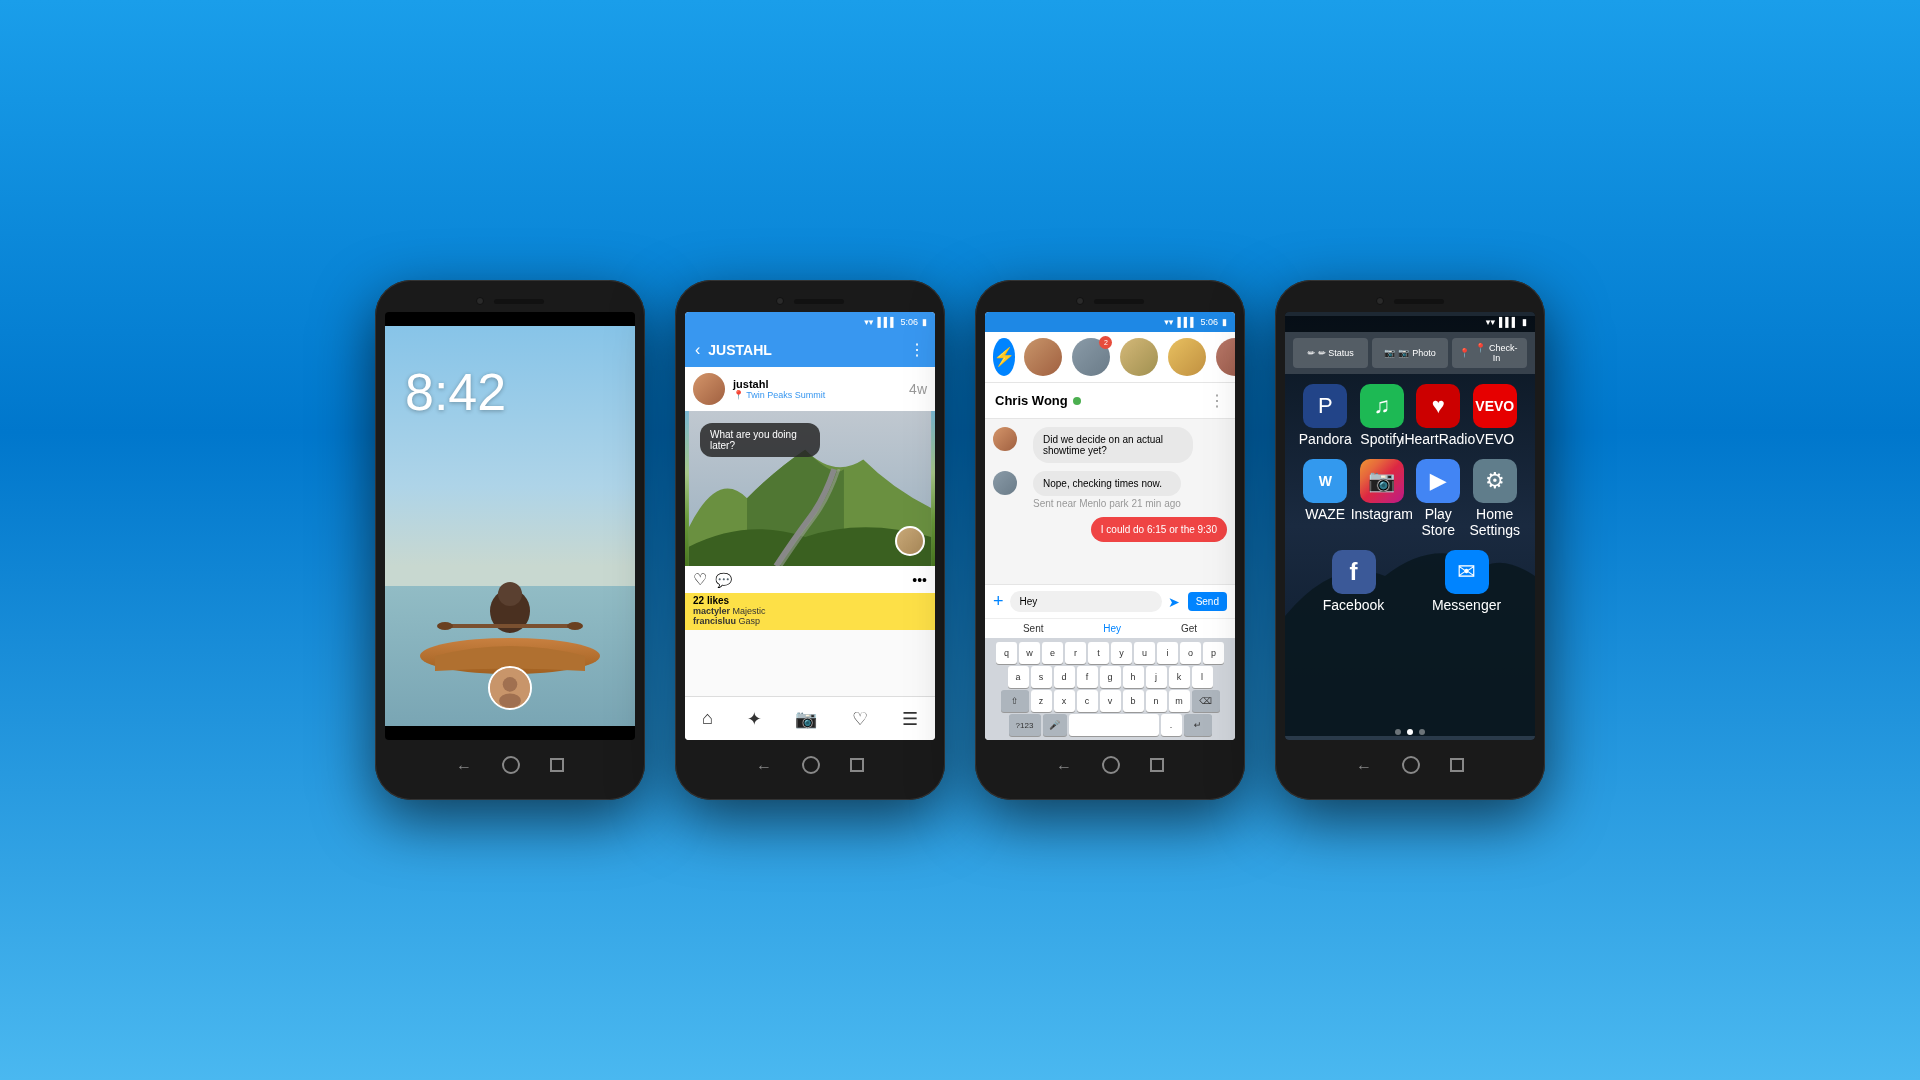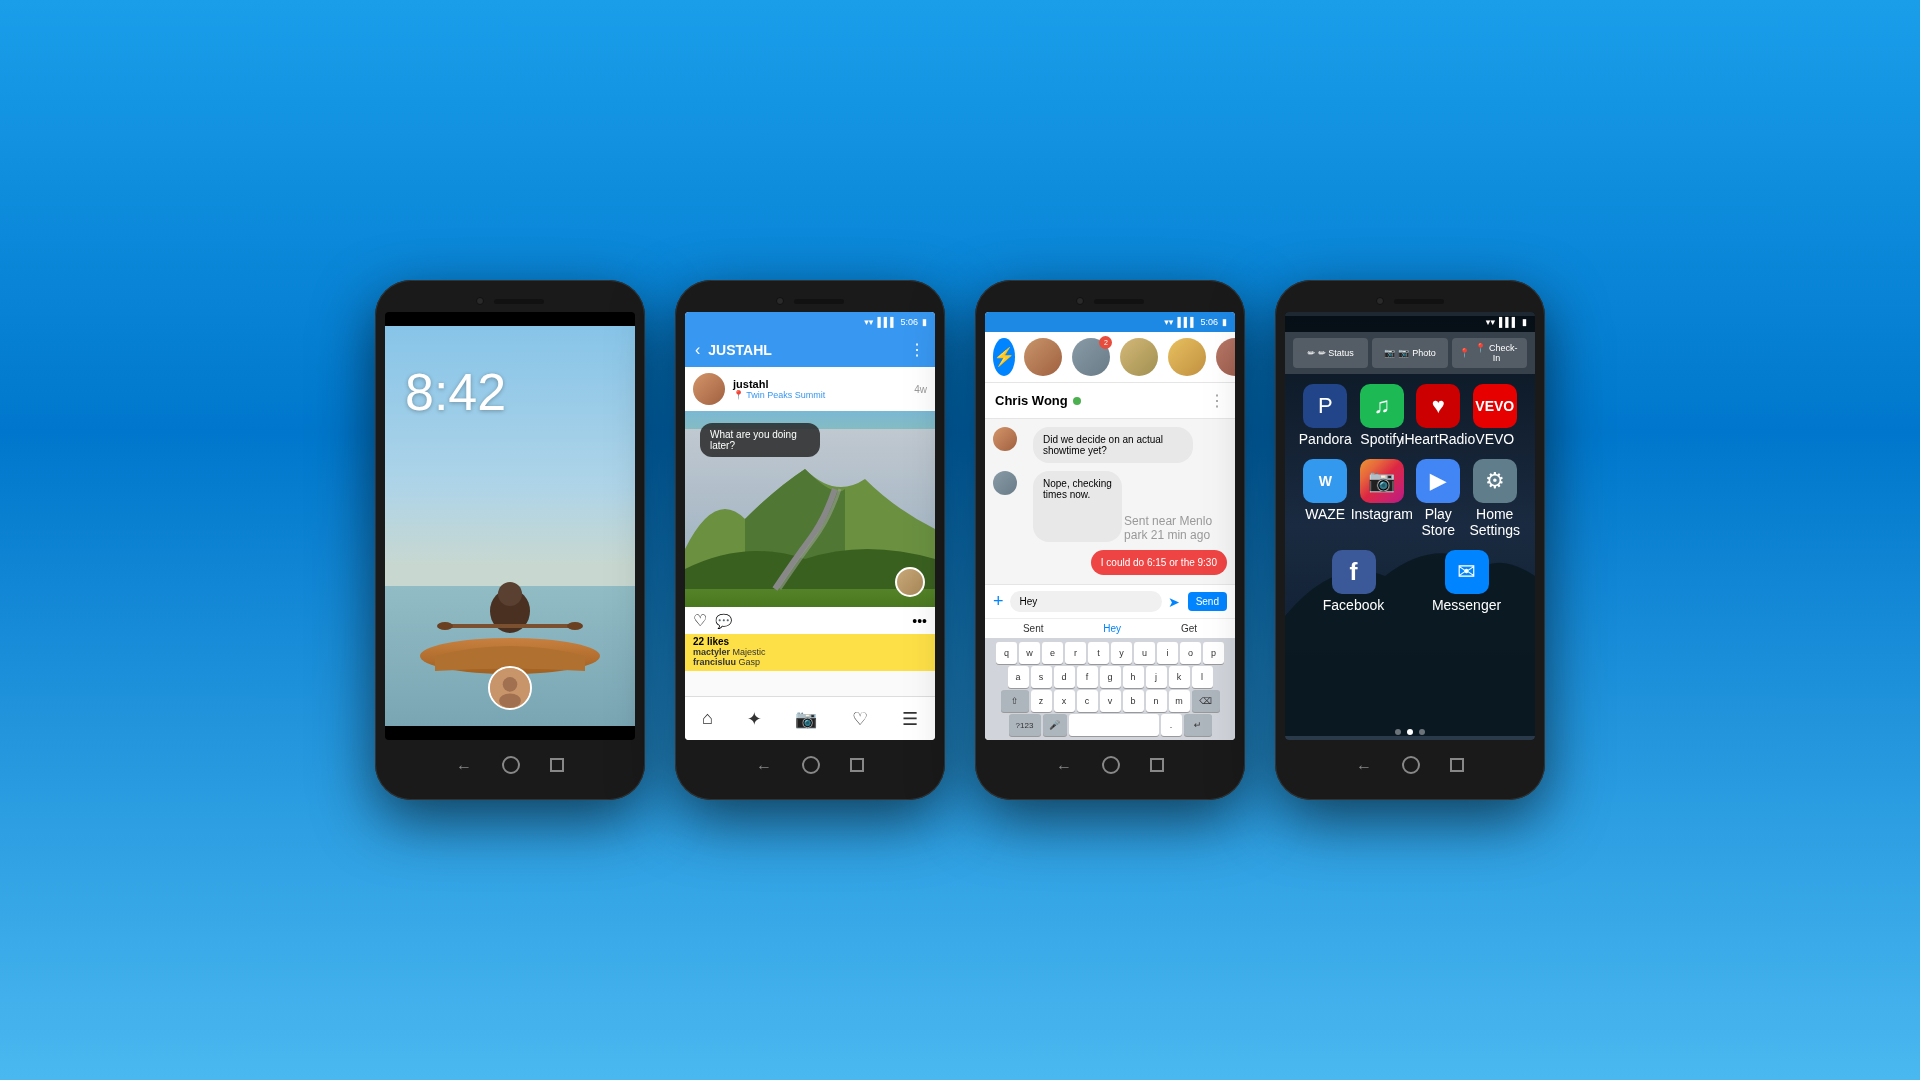--- a/index.html
+++ b/index.html
@@ -140,24 +140,24 @@
       background: white;
     }
     .insta-avatar-sm {
       width: 32px;
       height: 32px;
       border-radius: 50%;
       background: #c8956a;
     }
     .insta-post-user { font-weight: bold; font-size: 11px; }
     .insta-post-location { color: #3897f0; font-size: 9px; display: flex; align-items: center; gap: 2px; }
-    .insta-time { margin-left: auto; color: #999; font-size: 10px; text-align: right; }
+    .insta-time { margin-left: auto; color: #999; font-size: 14px; text-align: right; }
     .insta-post-image {
       width: 100%;
-      height: 196px;
+      height: 155px;
       background: linear-gradient(180deg, #7ab8d4 0%, #a8c88a 40%, #6a9a3a 70%, #4a7820 100%);
       position: relative;
       overflow: hidden;
     }
     .insta-chat-bubble {
       position: absolute;
       top: 12px;
       left: 15px;
       background: rgba(40,40,40,0.85);
       color: white;
@@ -621,25 +621,25 @@
 
           <div class="msg-row">
             <div class="msg-avatar-sm av1"></div>
             <div class="msg-bubble">
               <span>Did we decide on an actual showtime yet?</span>
             </div>
           </div>
 
           <div class="msg-row">
             <div class="msg-avatar-sm av2"></div>
-            <div style="display:flex;flex-direction:row;gap:2px;">
+            <div style="display:flex;flex-direction:column;gap:2px;">
               <div class="msg-bubble">
                 <span>Nope, checking times now.</span>
               </div>
-              <div style="font-size:12px;color:#999;margin-top:43px;">Sent near Menlo park 21 min ago</div>
+              <div style="font-size:10px;color:#999;">Sent near Menlo park 21 min ago</div>
             </div>
           </div>
 
           <div class="msg-row outgoing">
             <div class="msg-bubble blue">
               <span>I could do 6:15 or the 9:30</span>
             </div>
           </div>
         </div>
 

